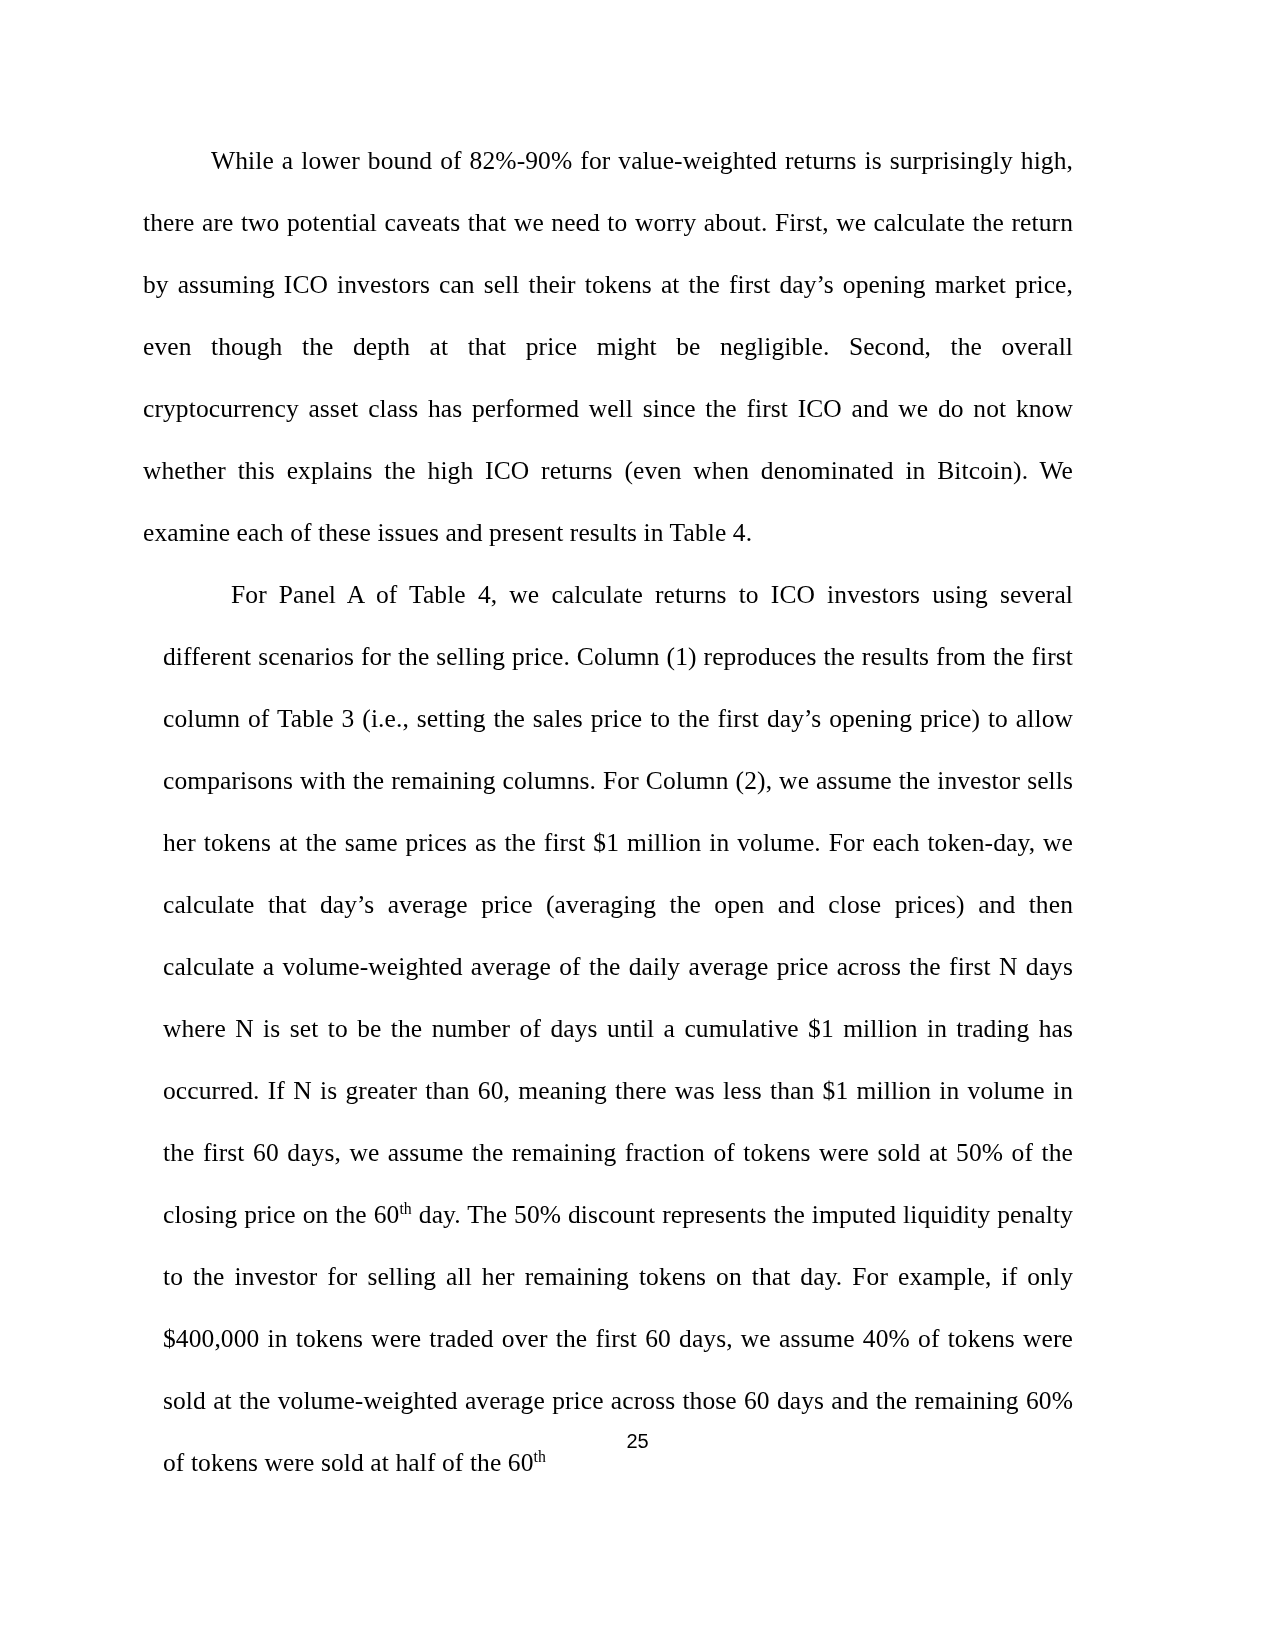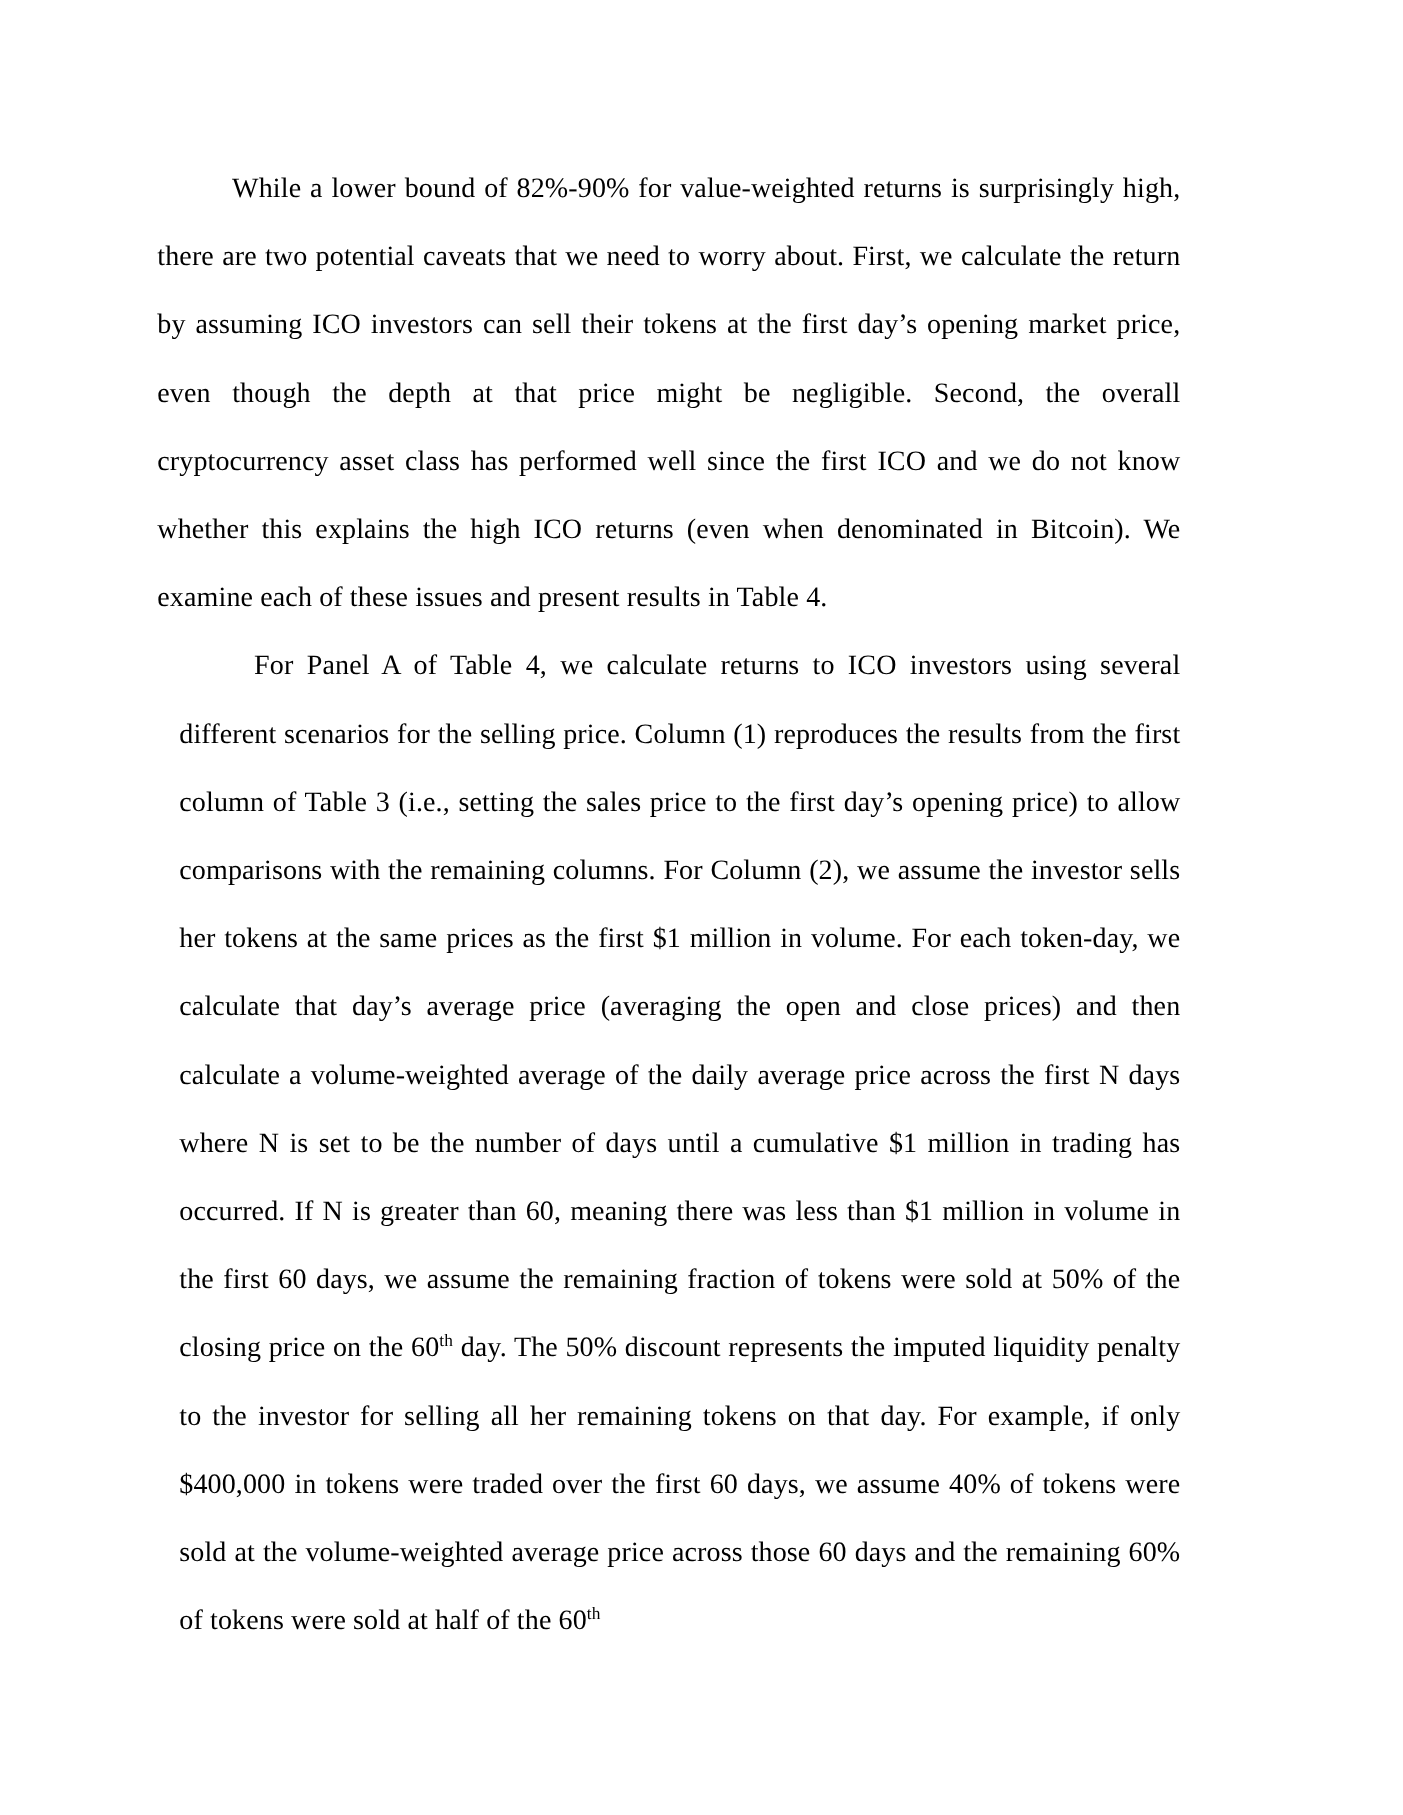--- a/index.html
+++ b/index.html
@@ -13,21 +13,21 @@
     height: 1650px;
     background: #ffffff;
     box-sizing: border-box;
     font-family: "Liberation Serif", serif;
     color: #000000;
     overflow: hidden;
   }
   .body-area {
     position: absolute;
     left: 143px;
-    top: 140px;
+    top: 130px;
     width: 930px;
     font-family: Liberation Serif, serif;
   }
   p.para {
     margin: 0;
     font-size: 25.5px;
     line-height: 62px;
     text-align: justify;
     text-justify: inter-word;
     text-indent: 68px;
@@ -59,14 +59,15 @@
 <div class="page">
 
   <div class="body-area">
 
     <p class="para">While a lower bound of 82%-90% for value-weighted returns is surprisingly high, there are two potential caveats that we need to worry about. First, we calculate the return by assuming ICO investors can sell their tokens at the first day’s opening market price, even though the depth at that price might be negligible. Second, the overall cryptocurrency asset class has performed well since the first ICO and we do not know whether this explains the high ICO returns (even when denominated in Bitcoin). We examine each of these issues and present results in Table 4.</p>
 
     <p class="para last"><span>For Panel A of Table 4, we calculate returns to ICO investors using several different scenarios for the selling price. Column (1) reproduces the results from the first column of Table 3 (i.e., setting the sales price to the first day’s opening price) to allow comparisons with the remaining columns. For Column (2), we assume the investor sells her tokens at the same prices as the first $1 million in volume. For each token-day, we calculate that day’s average price (averaging the open and close prices) and then calculate a volume-weighted average of the daily average price across the first N days where N is set to be the number of days until a cumulative $1 million in trading has occurred. If N is greater than 60, meaning there was less than $1 million in volume in the first 60 days, we assume the remaining fraction of tokens were sold at 50% of the closing price on the 60</span><sup>th</sup><span> day. The 50% discount represents the imputed liquidity penalty to the investor for selling all her remaining tokens on that day. For example, if only $400,000 in tokens were traded over the first 60 days, we assume 40% of tokens were sold at the volume-weighted average price across those 60 days and the remaining 60% of tokens were sold at half of the 60</span><sup>th</sup></p>
 
   </div>
 
+  <div class="footer">25</div>
 
 </div>
 
 </body></html>

